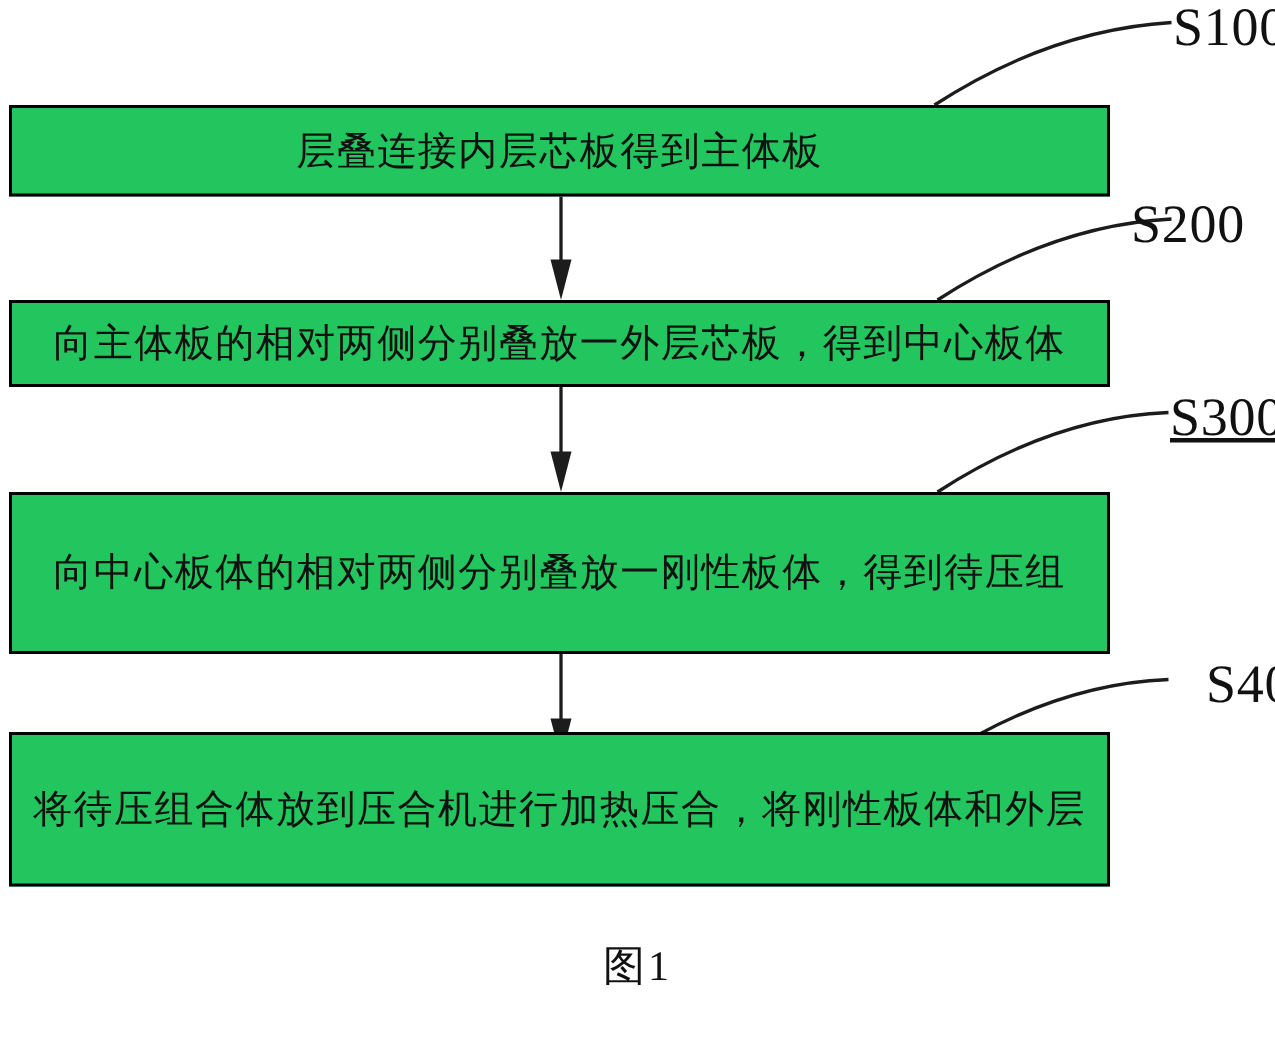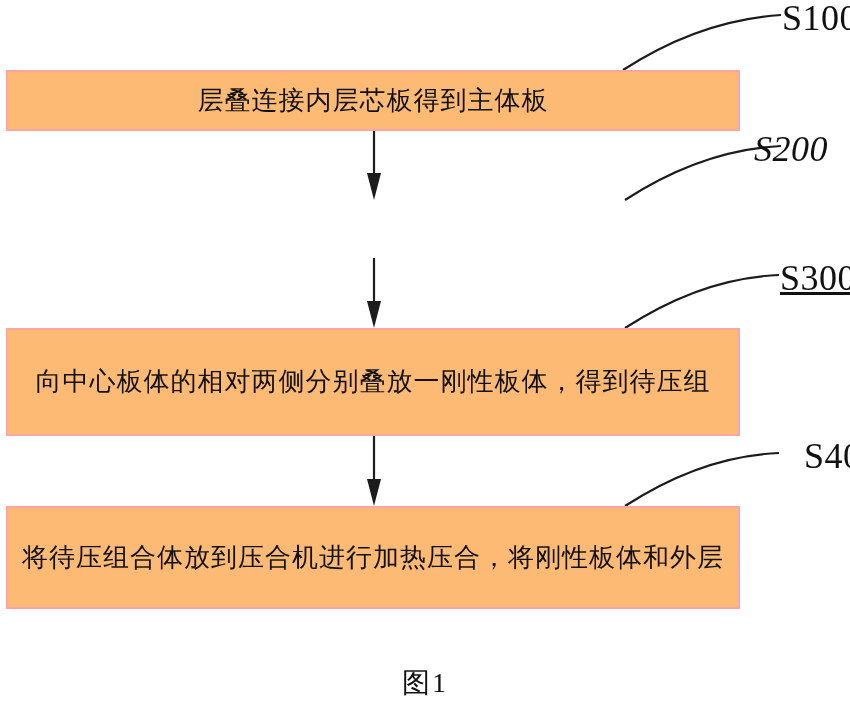--- a/index.html
+++ b/index.html
@@ -20,54 +20,54 @@
     position: absolute;
     left: 0;
     top: 0;
     width: 850px;
     height: 701px;
   }
   .step-box {
     position: absolute;
     left: 6px;
     width: 734px;
-    border: 2px solid #fca5a5;
+    border: 2px solid #000000;
     box-sizing: border-box;
-    background: #fdba74;
+    background: #22c55e;
     display: flex;
     flex-direction: column;
     align-items: center;
     justify-content: center;
     text-align: right;
   }
   .step-box .txt-line {
     font-size: 26px;
     line-height: 48px;
     letter-spacing: 1px;
     white-space: nowrap;
   }
   .box-1 { top: 70px;  height: 61px;  }
   .box-2 { top: 200px; height: 58px;  }
   .box-3 { top: 328px; height: 108px; }
-  .box-4 { top: 506px; height: 103px; gap: 20px; }
+  .box-4 { top: 488px; height: 103px; gap: 20px; }
   .step-label {
     position: absolute;
     font-size: 36px;
     line-height: 30px;
     letter-spacing: 0.5px;
     white-space: nowrap;
   }
   .label-s100 { left: 782px; top: 3px;   }
-  .label-s200 { left: 754px; top: 134px; font-style: italic; }
+  .label-s200 { left: 754px; top: 134px; }
   .label-s300 { left: 780px; top: 263px; text-decoration: underline; }
   .label-s400 { left: 780px; top: 441px; margin-left: 24px; }
   .figure-caption {
     position: absolute;
     left: 0;
-    top: 664px;
+    top: 625px;
     width: 850px;
     text-align: center;
     font-size: 28px;
     letter-spacing: 2px;
   }
 </style>
 </head>
 <body>
 
 <div class="stage">
@@ -90,20 +90,23 @@
     <g>
       <line x1="374" y1="436" x2="374" y2="482" stroke="#1c1c1c" stroke-width="2.2"></line>
       <polygon points="367,479 381,479 374,506" fill="#1c1c1c"></polygon>
     </g>
   </svg>
 
   <div class="step-box box-1">
     <div class="txt-line">层叠连接内层芯板得到主体板</div>
   </div>
 
+  <div class="step-box box-2">
+    <div class="txt-line">向主体板的相对两侧分别叠放一外层芯板，得到中心板体</div>
+  </div>
 
   <div class="step-box box-3">
     <div class="txt-line">向中心板体的相对两侧分别叠放一刚性板体，得到待压组</div>
   </div>
 
   <div class="step-box box-4">
     <div class="txt-line">将待压组合体放到压合机进行加热压合，将刚性板体和外层</div>
   </div>
 
   <div class="step-label label-s100">S100</div>

